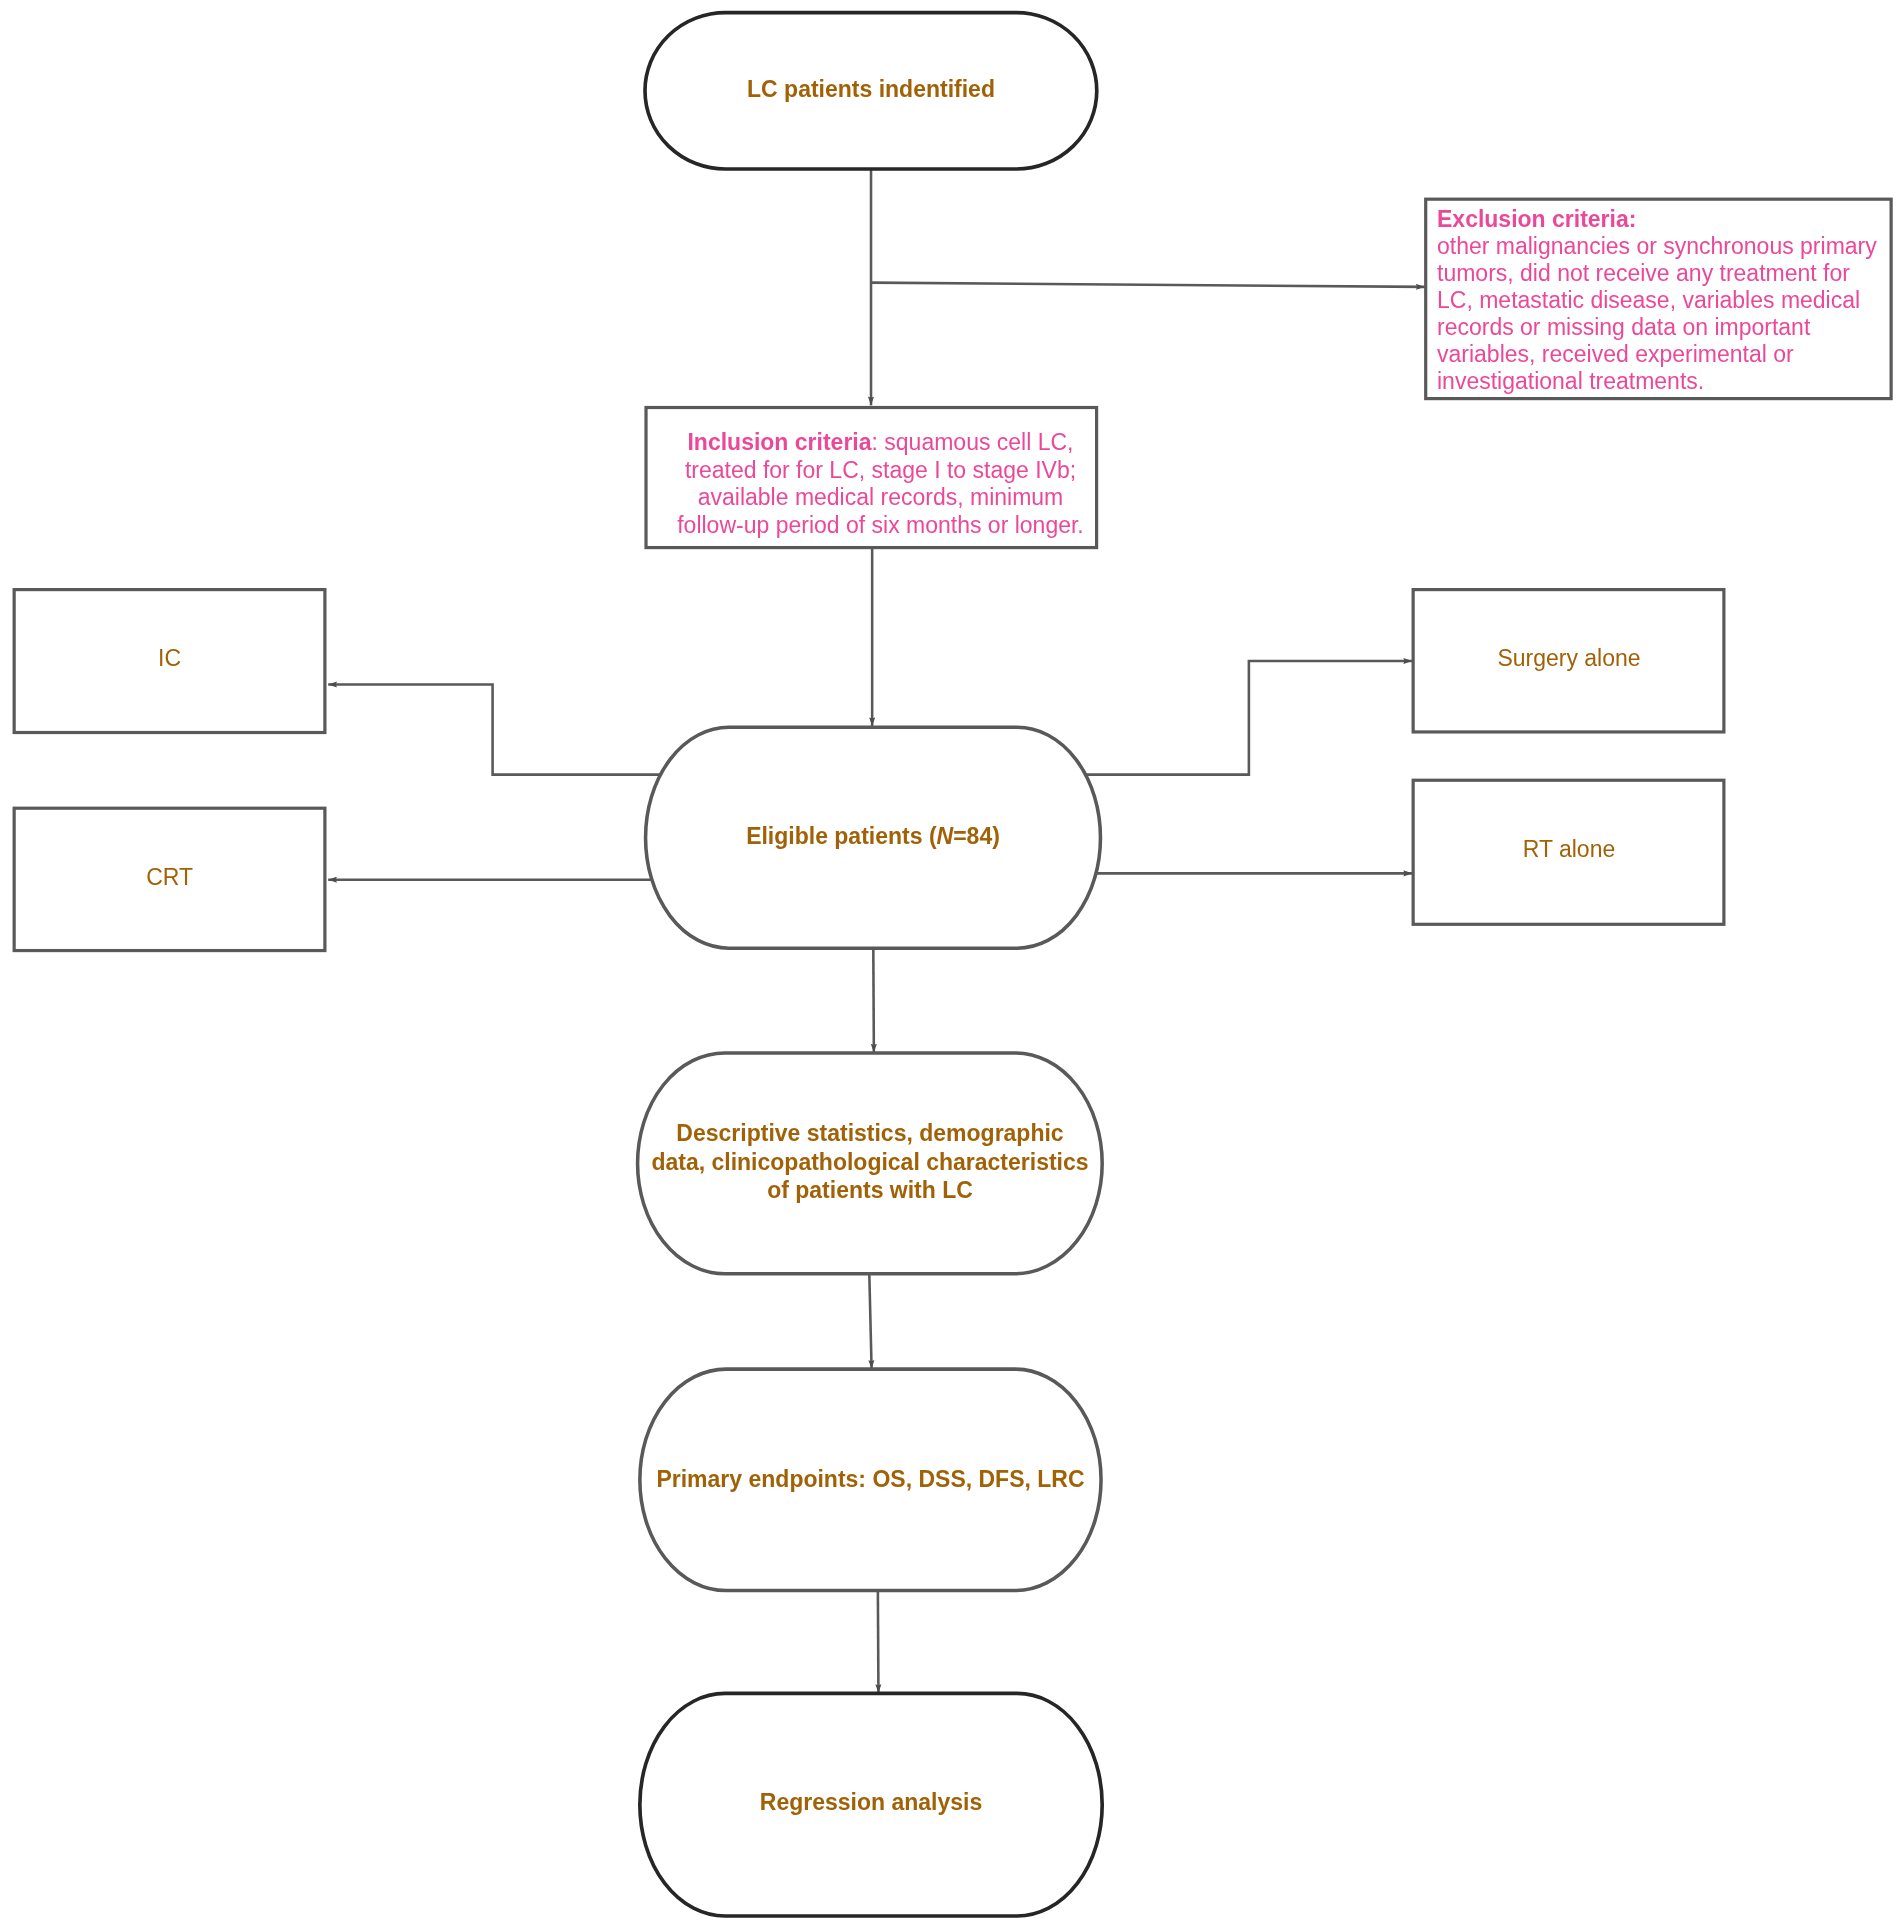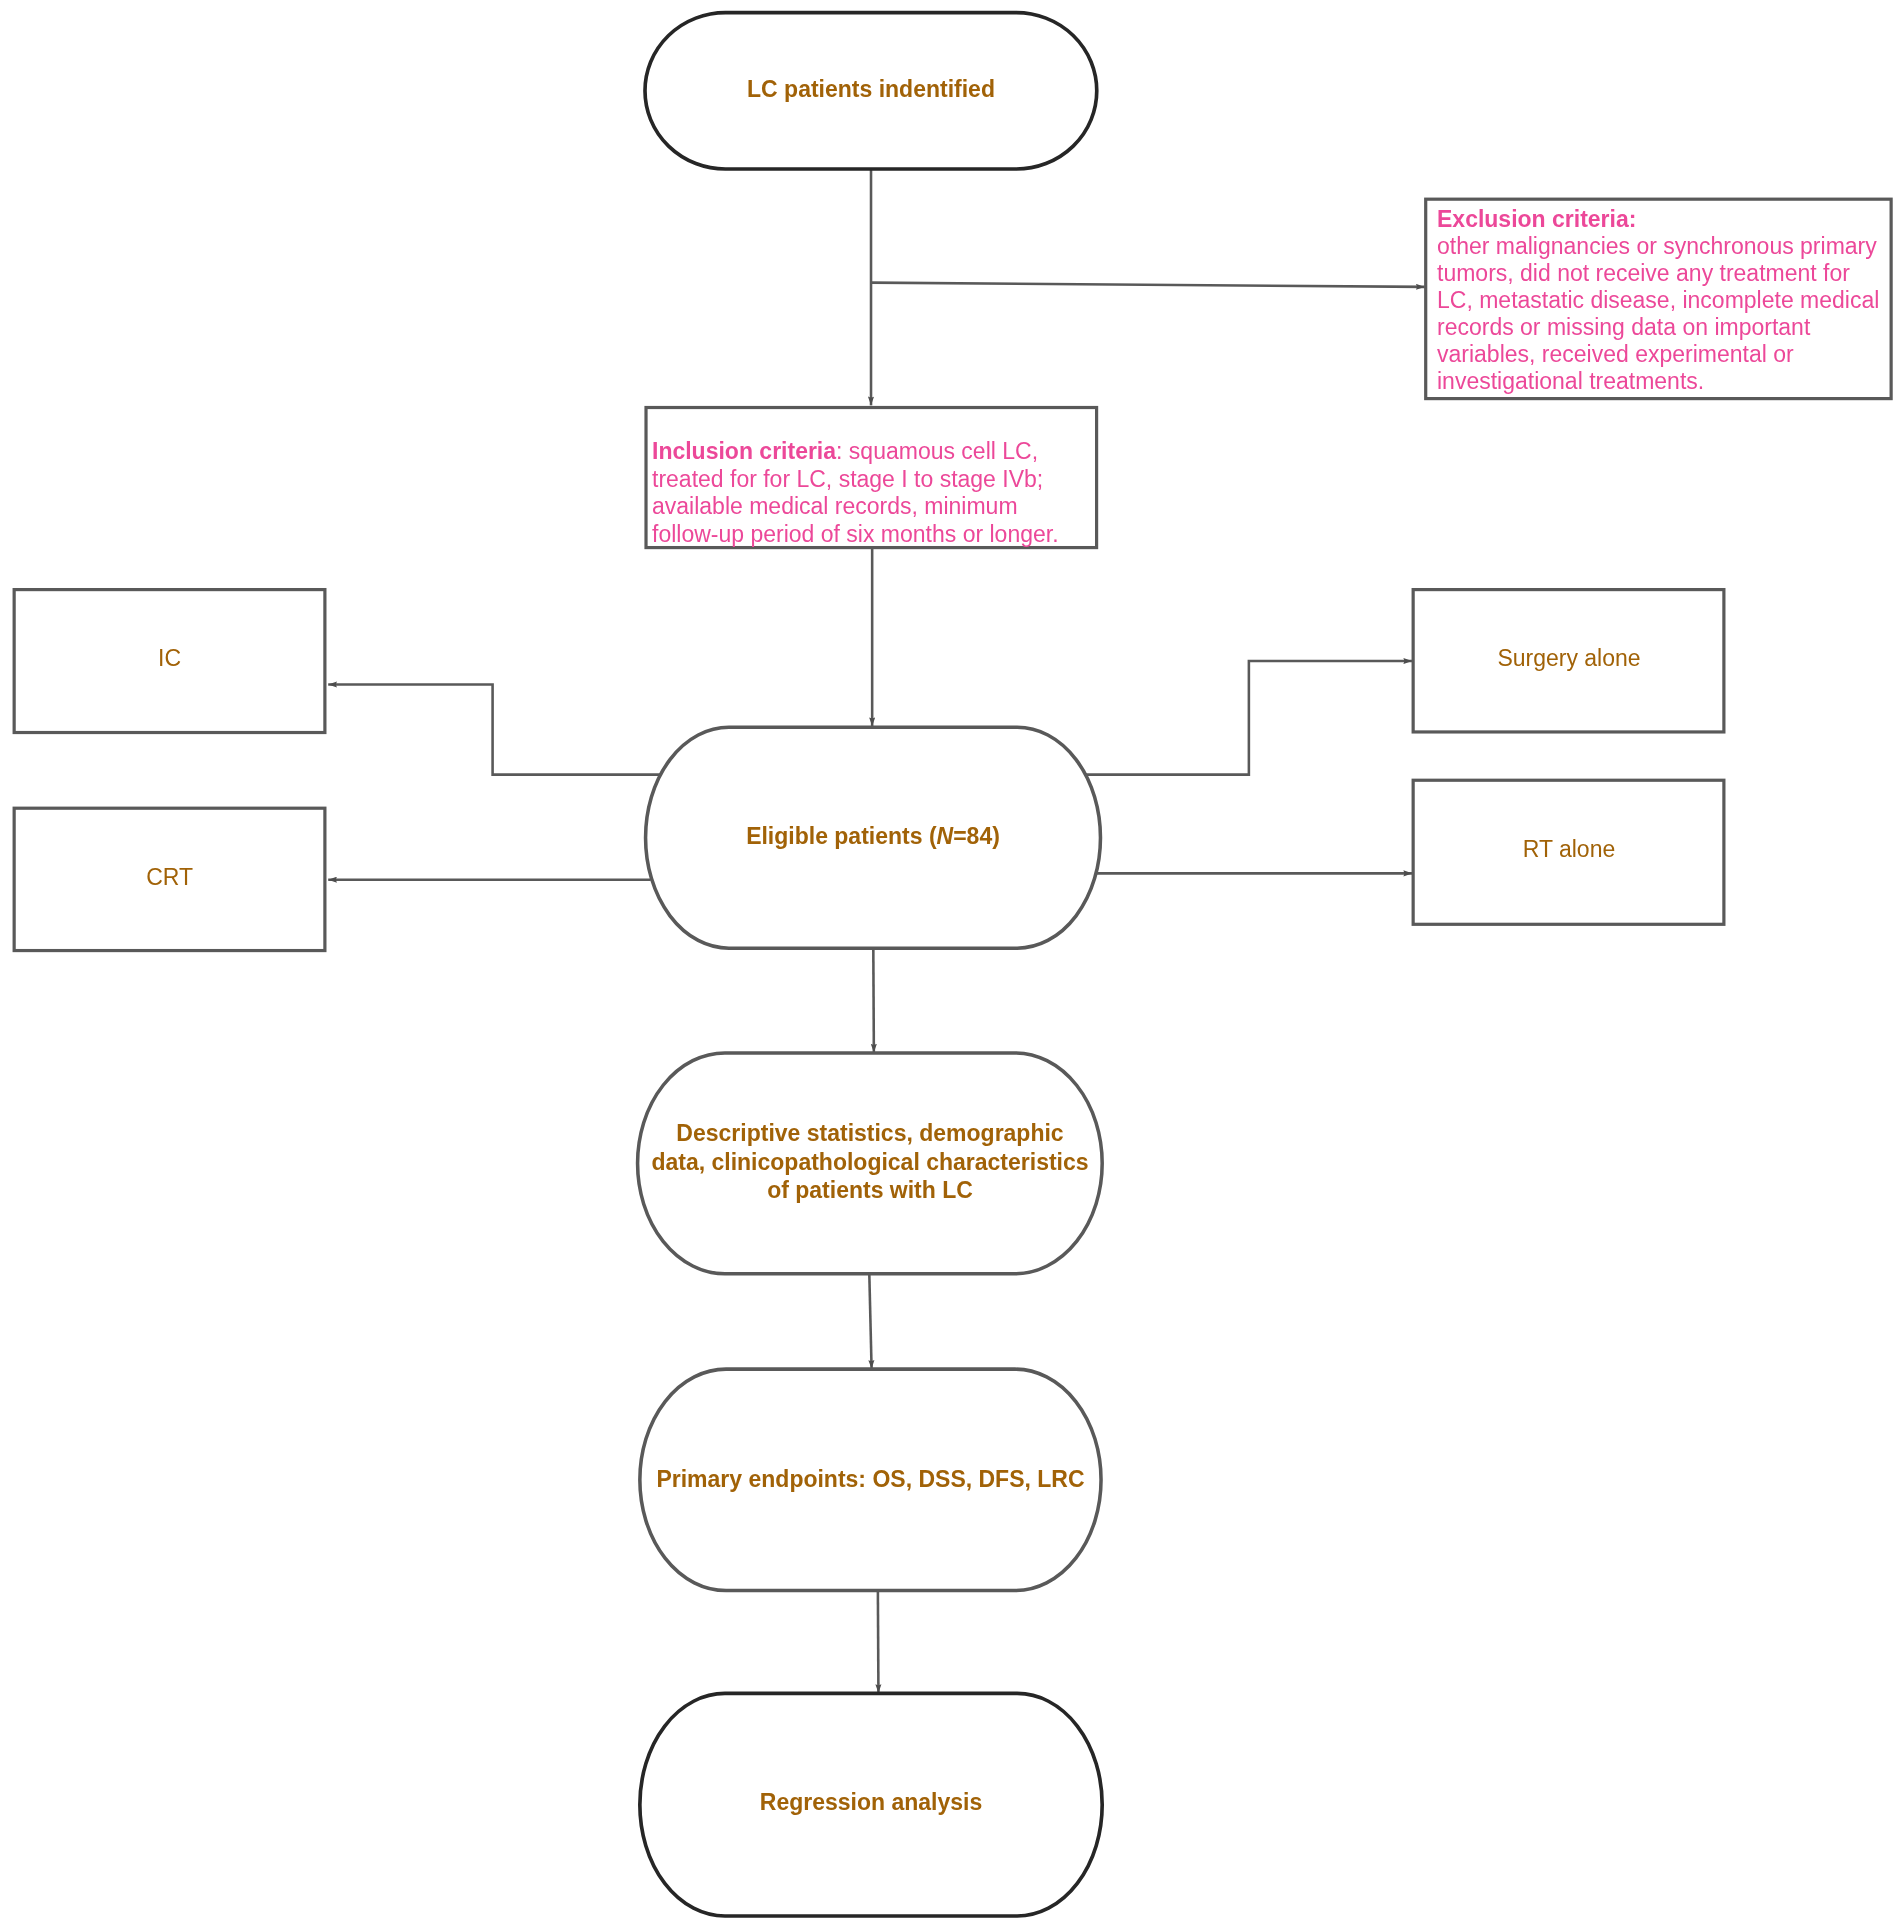--- a/index.html
+++ b/index.html
@@ -71,27 +71,27 @@
   </svg>
 
   <div class="nodetext lbl-bold" style="left:643px;top:9px;width:456px;height:160px;">
     <span>LC patients indentified</span>
   </div>
 
   <div class="nodetext body" style="left:1437px;top:206px;width:457px;text-align:left;">
     <div><b>Exclusion criteria:</b></div>
     <div>other malignancies or synchronous primary</div>
     <div>tumors, did not receive any treatment for</div>
-    <div>LC, metastatic disease, incomplete medical</div>
+    <div>LC, metastatic disease, variables medical</div>
     <div>records or missing data on important</div>
     <div>variables, received experimental or</div>
     <div>investigational treatments.</div>
   </div>
 
-  <div class="nodetext body incl" style="left:652px;top:438px;width:457px;text-align:left;">
+  <div class="nodetext body incl" style="left:652px;top:429px;width:457px;text-align:center;">
     <div><b>Inclusion criteria</b><span>: squamous cell LC,</span></div>
     <div>treated for for LC, stage I to stage IVb;</div>
     <div>available medical records, minimum</div>
     <div>follow-up period of six months or longer.</div>
   </div>
 
   <div class="nodetext plain" style="left:12.6px;top:588px;width:314px;height:146px;justify-content:center;">
     <span>IC</span>
   </div>
 

